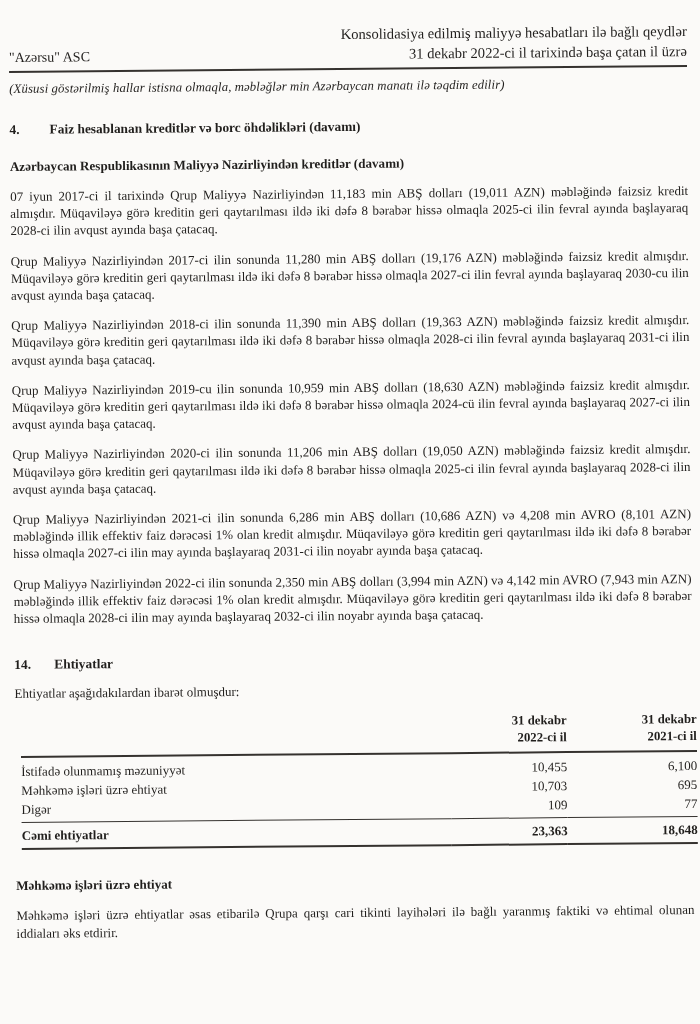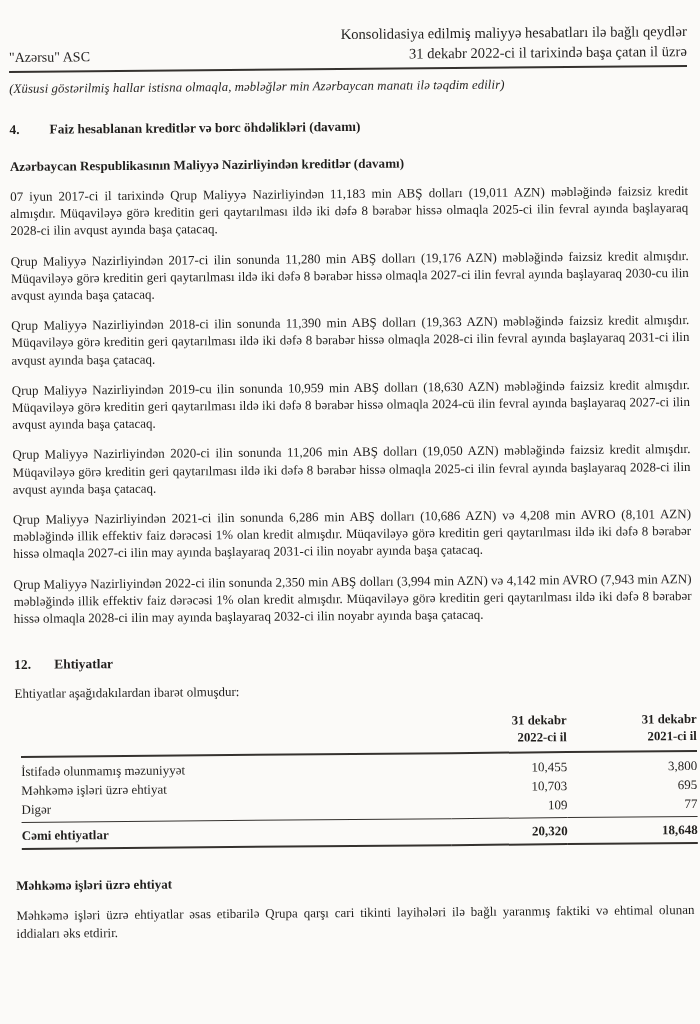--- a/index.html
+++ b/index.html
@@ -123,21 +123,21 @@
 
   <p class="body-par">07 iyun 2017-ci il tarixində Qrup Maliyyə Nazirliyindən 11,183 min ABŞ dolları (19,011 AZN) məbləğində faizsiz kredit almışdır. Müqaviləyə görə kreditin geri qaytarılması ildə iki dəfə 8 bərabər hissə olmaqla 2025-ci ilin fevral ayında başlayaraq 2028-ci ilin avqust ayında başa çatacaq.</p>
   <p class="body-par">Qrup Maliyyə Nazirliyindən 2017-ci ilin sonunda 11,280 min ABŞ dolları (19,176 AZN) məbləğində faizsiz kredit almışdır. Müqaviləyə görə kreditin geri qaytarılması ildə iki dəfə 8 bərabər hissə olmaqla 2027-ci ilin fevral ayında başlayaraq 2030-cu ilin avqust ayında başa çatacaq.</p>
   <p class="body-par">Qrup Maliyyə Nazirliyindən 2018-ci ilin sonunda 11,390 min ABŞ dolları (19,363 AZN) məbləğində faizsiz kredit almışdır. Müqaviləyə görə kreditin geri qaytarılması ildə iki dəfə 8 bərabər hissə olmaqla 2028-ci ilin fevral ayında başlayaraq 2031-ci ilin avqust ayında başa çatacaq.</p>
   <p class="body-par">Qrup Maliyyə Nazirliyindən 2019-cu ilin sonunda 10,959 min ABŞ dolları (18,630 AZN) məbləğində faizsiz kredit almışdır. Müqaviləyə görə kreditin geri qaytarılması ildə iki dəfə 8 bərabər hissə olmaqla 2024-cü ilin fevral ayında başlayaraq 2027-ci ilin avqust ayında başa çatacaq.</p>
   <p class="body-par">Qrup Maliyyə Nazirliyindən 2020-ci ilin sonunda 11,206 min ABŞ dolları (19,050 AZN) məbləğində faizsiz kredit almışdır. Müqaviləyə görə kreditin geri qaytarılması ildə iki dəfə 8 bərabər hissə olmaqla 2025-ci ilin fevral ayında başlayaraq 2028-ci ilin avqust ayında başa çatacaq.</p>
   <p class="body-par">Qrup Maliyyə Nazirliyindən 2021-ci ilin sonunda 6,286 min ABŞ dolları (10,686 AZN) və 4,208 min AVRO (8,101 AZN) məbləğində illik effektiv faiz dərəcəsi 1% olan kredit almışdır. Müqaviləyə görə kreditin geri qaytarılması ildə iki dəfə 8 bərabər hissə olmaqla 2027-ci ilin may ayında başlayaraq 2031-ci ilin noyabr ayında başa çatacaq.</p>
   <p class="body-par">Qrup Maliyyə Nazirliyindən 2022-ci ilin sonunda 2,350 min ABŞ dolları (3,994 min AZN) və 4,142 min AVRO (7,943 min AZN) məbləğində illik effektiv faiz dərəcəsi 1% olan kredit almışdır. Müqaviləyə görə kreditin geri qaytarılması ildə iki dəfə 8 bərabər hissə olmaqla 2028-ci ilin may ayında başlayaraq 2032-ci ilin noyabr ayında başa çatacaq.</p>
 
   <div class="sec-heading" style="margin-top:30px;">
-    <span class="sec-num">12.</span><span>Ehtiyatlar</span>
+    <span class="sec-num">14.</span><span>Ehtiyatlar</span>
   </div>
 
   <p class="body-par" style="margin-top:12px;">Ehtiyatlar aşağıdakılardan ibarət olmuşdur:</p>
 
   <table class="prov-table">
     <colgroup>
       <col class="c-label">
         <col class="c-2022">
         <col class="c-2021">
     </colgroup>
@@ -147,35 +147,35 @@
         <th>31 dekabr
 2022-ci il</th>
         <th>31 dekabr
 2021-ci il</th>
       </tr>
     </thead>
     <tbody>
       <tr class="first-row">
         <td>İstifadə olunmamış məzuniyyət</td>
         <td class="num">10,455</td>
-        <td class="num">3,800</td>
+        <td class="num">6,100</td>
       </tr>
       <tr>
         <td>Məhkəmə işləri üzrə ehtiyat</td>
         <td class="num">10,703</td>
         <td class="num">695</td>
       </tr>
       <tr class="last-row">
         <td>Digər</td>
         <td class="num">109</td>
         <td class="num">77</td>
       </tr>
       <tr class="total-row">
         <td>Cəmi ehtiyatlar</td>
-        <td class="num">20,320</td>
+        <td class="num">23,363</td>
         <td class="num">18,648</td>
       </tr>
     </tbody>
   </table>
 
   <div class="sub-heading" style="margin-top:28px;">Məhkəmə işləri üzrə ehtiyat</div>
 
   <p class="body-par">Məhkəmə işləri üzrə ehtiyatlar əsas etibarilə Qrupa qarşı cari tikinti layihələri ilə bağlı yaranmış faktiki və ehtimal olunan iddiaları əks etdirir.</p>
 
 </div>

